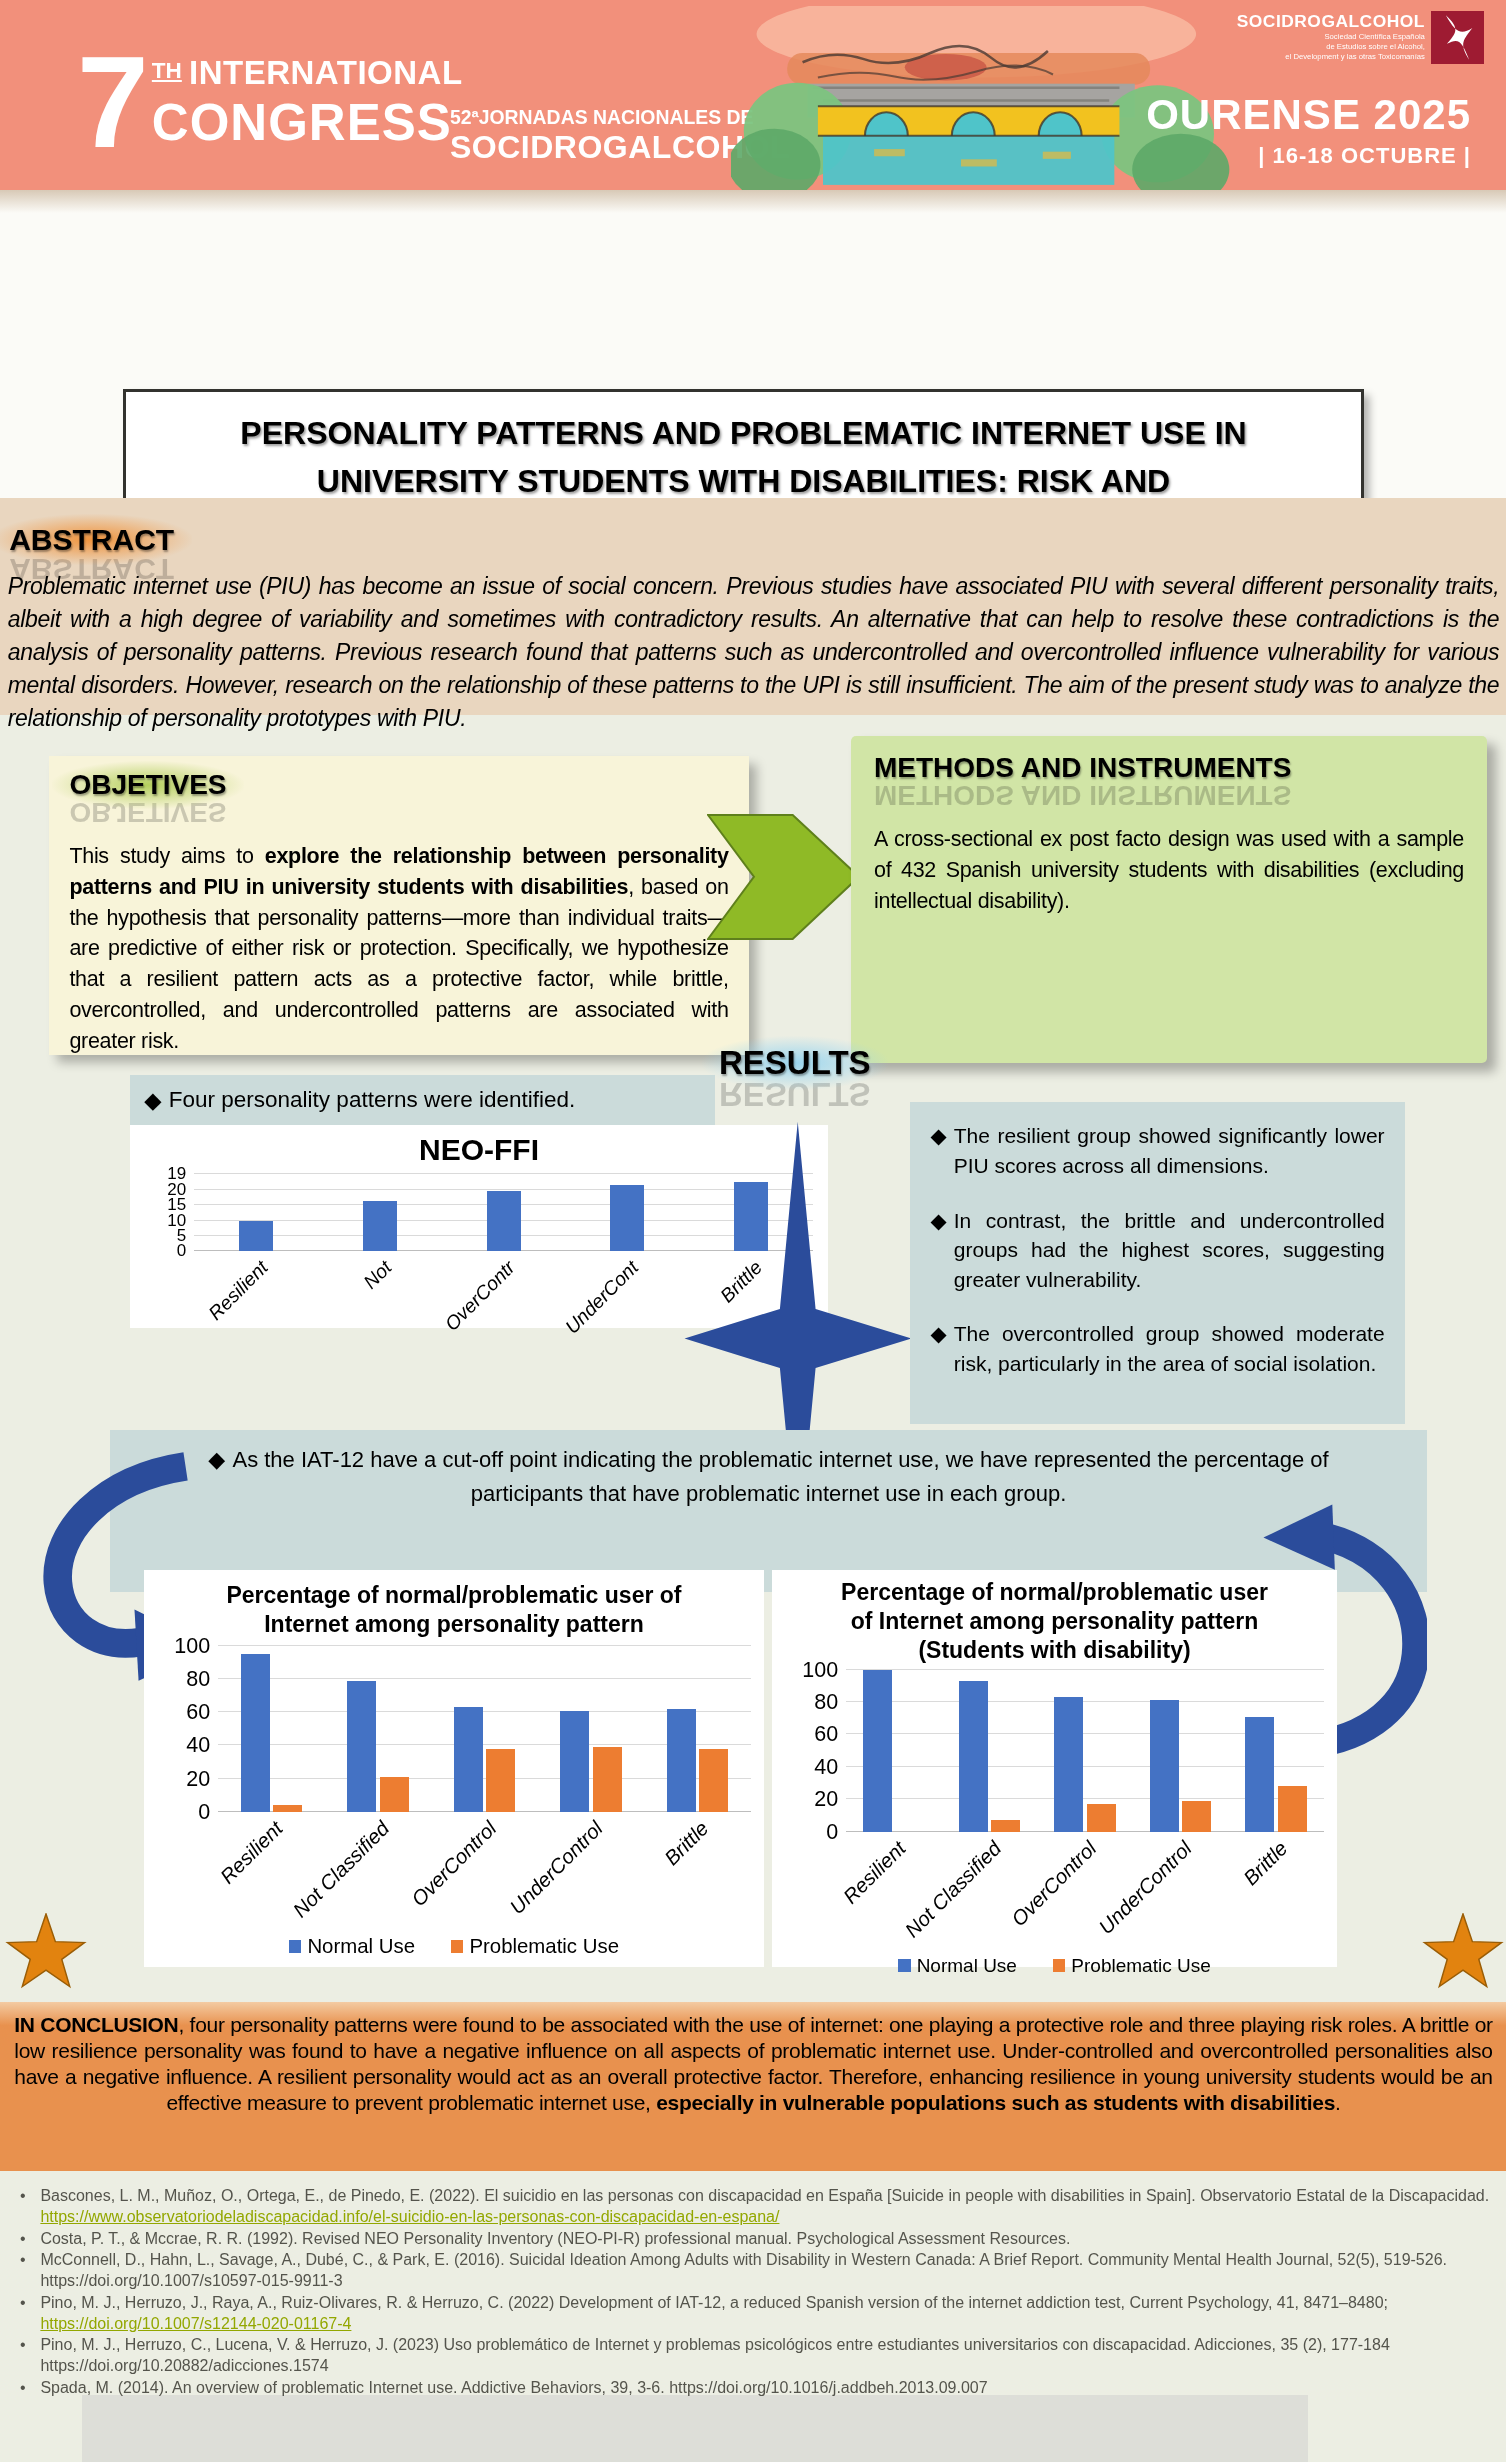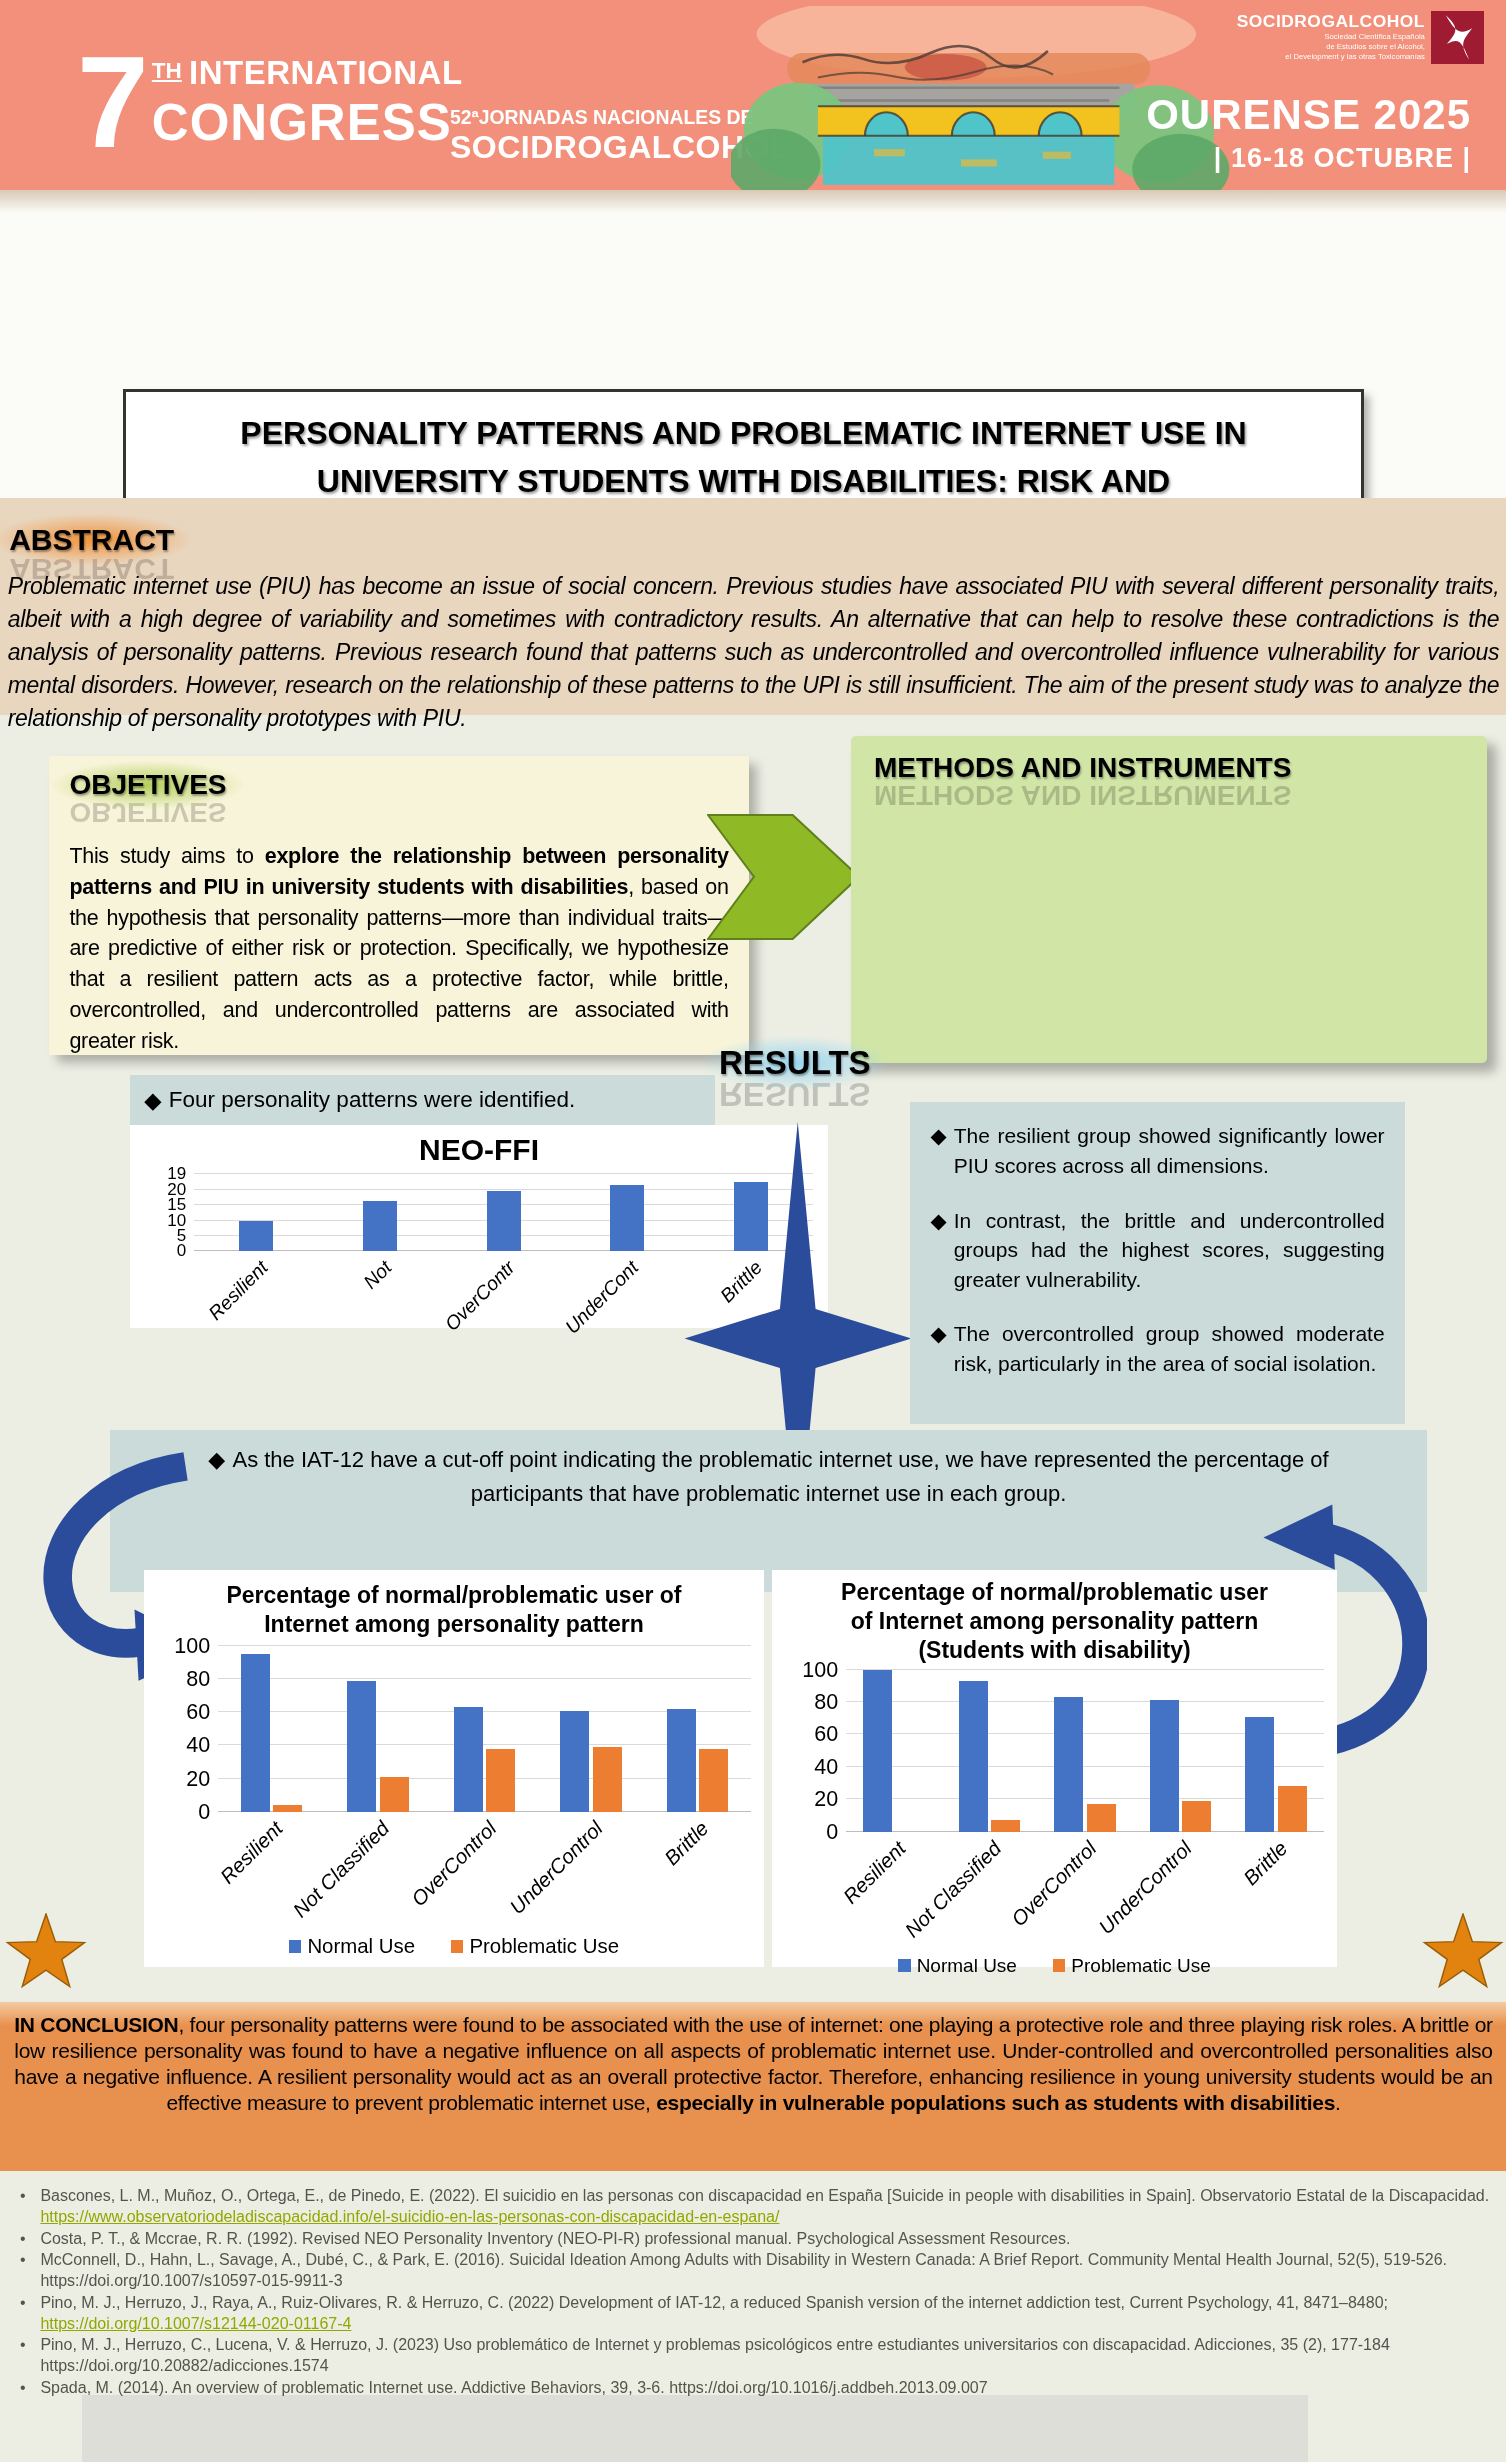--- a/index.html
+++ b/index.html
@@ -13,21 +13,21 @@
   .seven-sup{font-size:22.5px;font-weight:bold;text-decoration:underline;margin-top:9.2px;margin-right:7.2px;}
   .congress-col{margin-left:3.1px;}
   .int-row{display:flex;align-items:flex-start;}
   .intl{font-size:33px;font-weight:bold;letter-spacing:0.5px;margin-top:5.1px;}
   .congress{font-size:51px;font-weight:bold;letter-spacing:1px;margin-top:1px;}
   .jornadas{position:absolute;left:450px;top:106px;color:#fff;}
   .jornadas .l1{font-size:19.4px;font-weight:bold;}
   .jornadas .l2{font-size:32px;font-weight:bold;letter-spacing:0.5px;}
   .ourense{position:absolute;right:36px;top:91px;text-align:right;color:#fff;}
   .ourense .city{font-size:42px;font-weight:bold;letter-spacing:1px;}
-  .ourense .dates{font-size:27px;font-weight:bold;margin-top:4.1px;letter-spacing:1px;}
+  .ourense .dates{font-size:22px;font-weight:bold;margin-top:4.1px;letter-spacing:1px;}
   .sdg-logo{position:absolute;right:23px;top:11.2px;display:flex;gap:6.1px;align-items:flex-start;}
   .sdg-text{text-align:right;color:#fff;}
   .sdg-name{font-size:17.4px;font-weight:bold;letter-spacing:0.5px;}
   .sdg-sub{font-size:7.7px;line-height:1.3;}
   .sdg-box{width:53px;height:53px;flex:0 0 auto;}
   .illu{position:absolute;left:731px;top:6.1px;width:506px;height:184px;}
 
   
   .title-strip{position:absolute;left:0;top:190px;width:1507px;height:308px;
                background:linear-gradient(180deg,#D8C9B6 0px,#FBFBF7 23px,#FBFBF7 100%);}
@@ -264,20 +264,21 @@
 
   <svg class="chevron" viewBox="0 0 300 247">
     <polygon points="2,2 168,2 298,123 168,245 2,245 92,123" fill="#8FBA26" stroke="#5F801C" stroke-width="4"></polygon>
   </svg>
 
   <div class="methods">
     <div class="hwrap">
       <span class="sec-heading">METHODS AND INSTRUMENTS</span>
       <div class="reflection">METHODS AND INSTRUMENTS</div>
     </div>
+    <div class="box-body">A cross-sectional ex post facto design was used with a sample of 432 Spanish university students with disabilities (excluding intellectual disability).</div>
   </div>
 
   <div class="results-heading hwrap">
     <span class="sec-heading glow-blue">RESULTS</span>
     <div class="reflection">RESULTS</div>
   </div>
 
   <div class="four-band">
     <span class="diamond">◆</span>
     <span>Four personality patterns were identified.</span>

